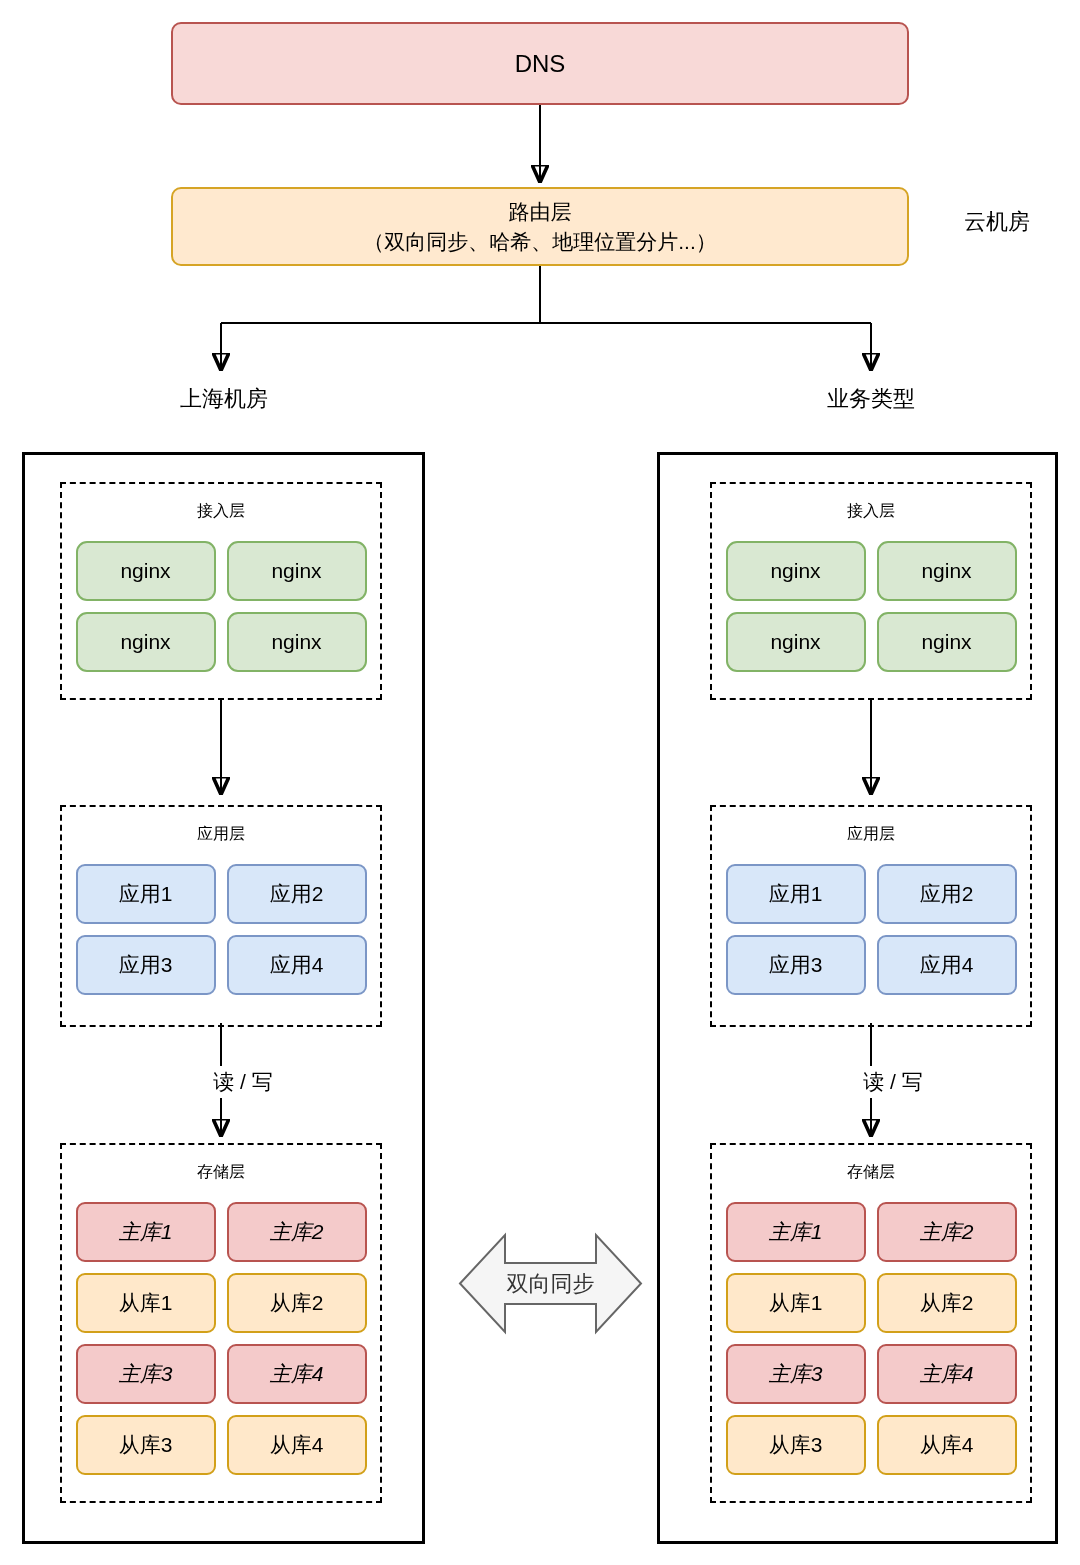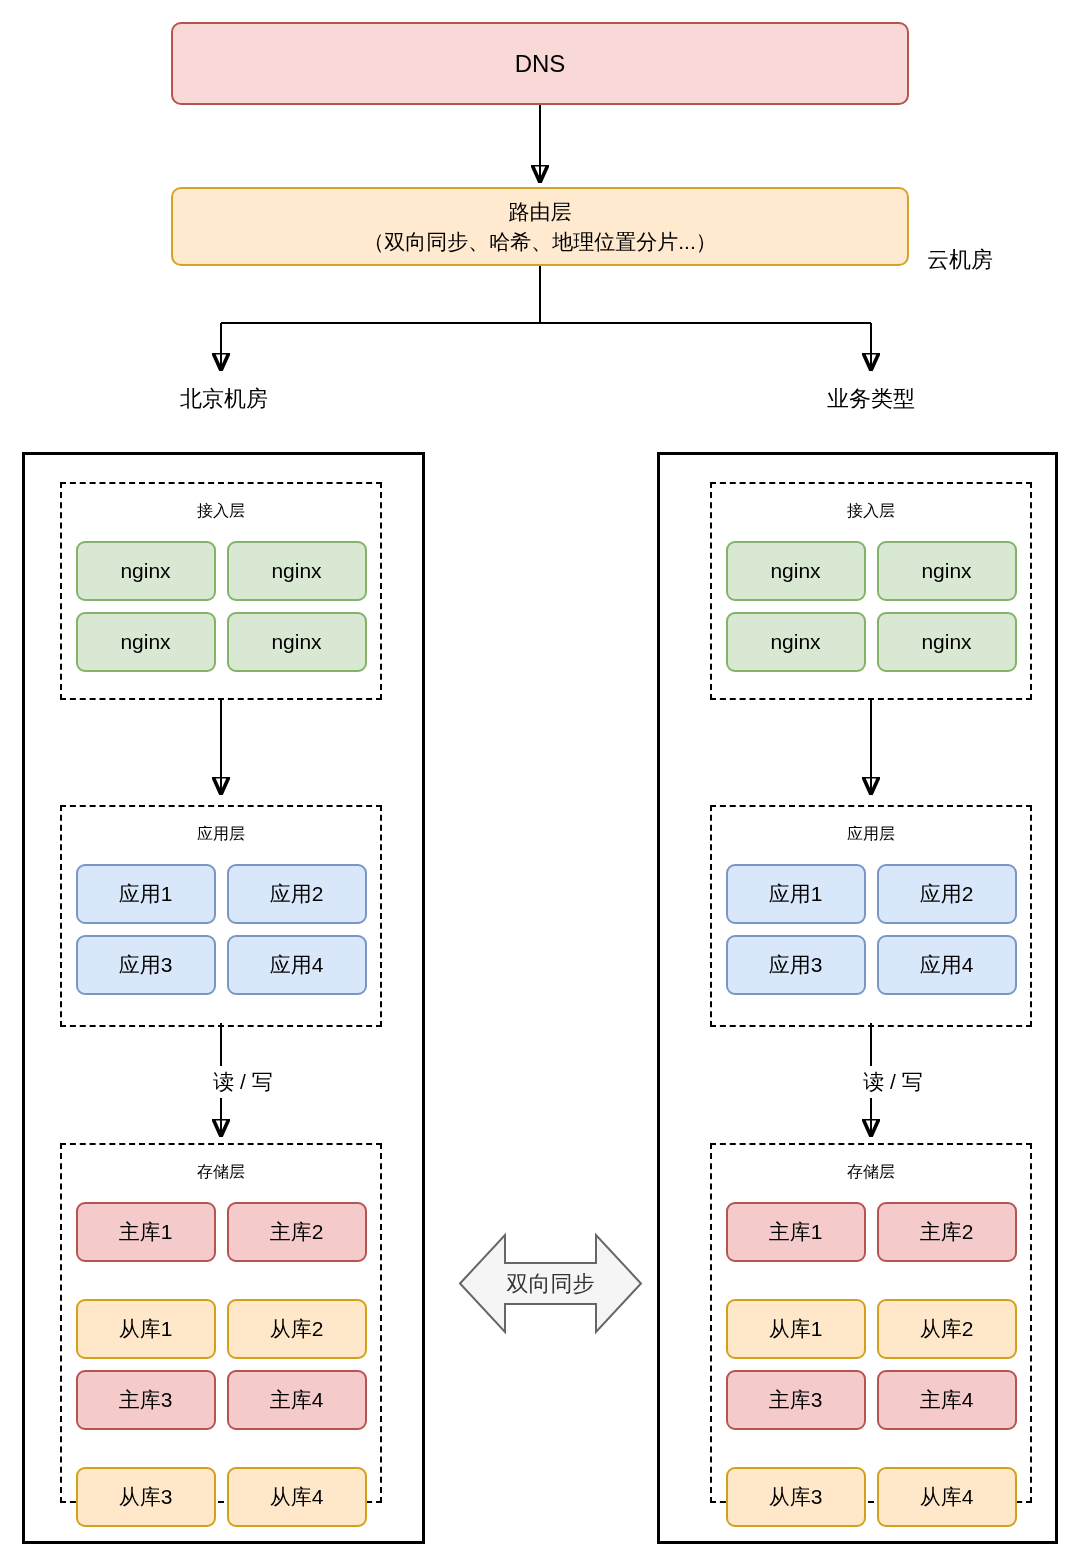--- a/index.html
+++ b/index.html
@@ -38,21 +38,21 @@
     border: 2px solid var(--routing-border, #d6a425);
     font-size: 21px;
     line-height: 1.4;
   }
 
   .side-label {
     position: absolute;
     font-size: 22px;
     white-space: nowrap;
   }
-  .cloud-label { left: 927px; top: 207px; margin-top: 38px; }
+  .cloud-label { left: 964px; top: 207px; }
   .dc-label { transform: translateX(-50%); top: 384px; }
   .dc-label.left { left: 224px; }
   .dc-label.right { left: 871px; }
 
   
   .dc {
     position: absolute;
     top: 452px;
     height: 1092px;
     box-sizing: border-box;
@@ -93,24 +93,24 @@
   .node {
     height: 60px;
     box-sizing: border-box;
     border-radius: 9px;
     border: 2px solid;
     display: flex;
     align-items: center;
     justify-content: center;
     font-size: 21px;
   }
-  .node-nginx { background: var(--nginx-fill, #d9e8d2); border-color: var(--nginx-border, #82b366); }
+  .node-nginx { background: var(--nginx-fill, #d9e8d2); border-color: var(--nginx-border, #82b366); border-radius: 11px; }
   .node-app   { background: var(--app-fill, #d8e7f9);   border-color: var(--app-border, #7b96c6); }
-  .node-master{ background: var(--master-fill, #f4caca); border-color: var(--master-border, #b85450); }
-  .node-slave { background: var(--slave-fill, #ffe8ca);  border-color: var(--slave-border, #d2a019); margin-top: 26px; }
+  .node-master{ background: var(--master-fill, #f4caca); border-color: var(--master-border, #b85450); font-style: italic; }
+  .node-slave { background: var(--slave-fill, #ffe8ca);  border-color: var(--slave-border, #d2a019); }
 
   
   #connector-svg {
     position: absolute;
     left: 0; top: 0;
     width: 1080px; height: 1565px;
     pointer-events: none;
   }
   #connector-svg path { stroke: var(--line-color, #000); stroke-width: 2; fill: none; }
 
@@ -160,21 +160,21 @@
   <div class="big-box dns-box">
     <span>DNS</span>
   </div>
 
   <div class="big-box routing-box">
     <div>路由层</div>
     <div>（双向同步、哈希、地理位置分片...）</div>
   </div>
 
   <div class="side-label cloud-label">云机房</div>
-  <div class="side-label dc-label left">北京机房</div>
+  <div class="side-label dc-label left">上海机房</div>
   <div class="side-label dc-label right">业务类型</div>
 
   <div class="dc dc-left">
     <div class="layer layer-access">
       <div class="layer-title">接入层</div>
       <div class="node-grid">
         <div class="node node-nginx">nginx</div>
         <div class="node node-nginx">nginx</div>
         <div class="node node-nginx">nginx</div>
         <div class="node node-nginx">nginx</div>

